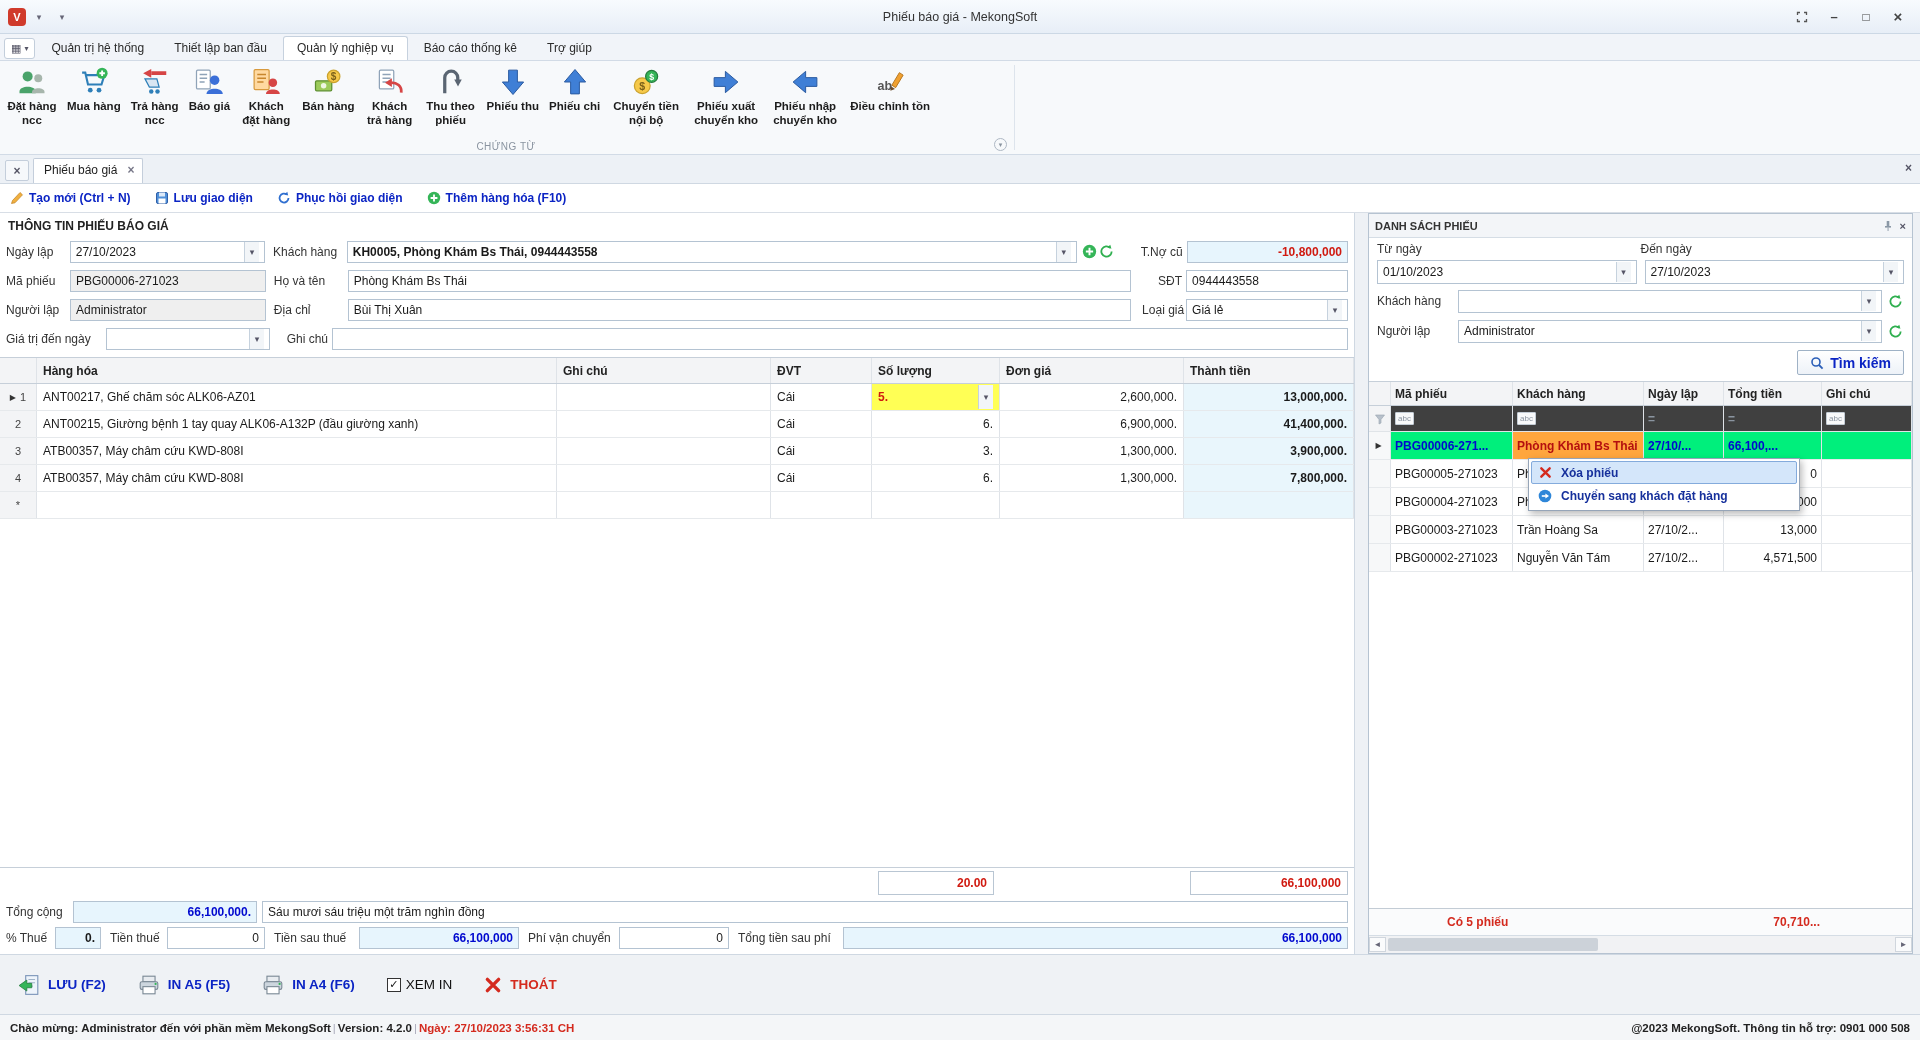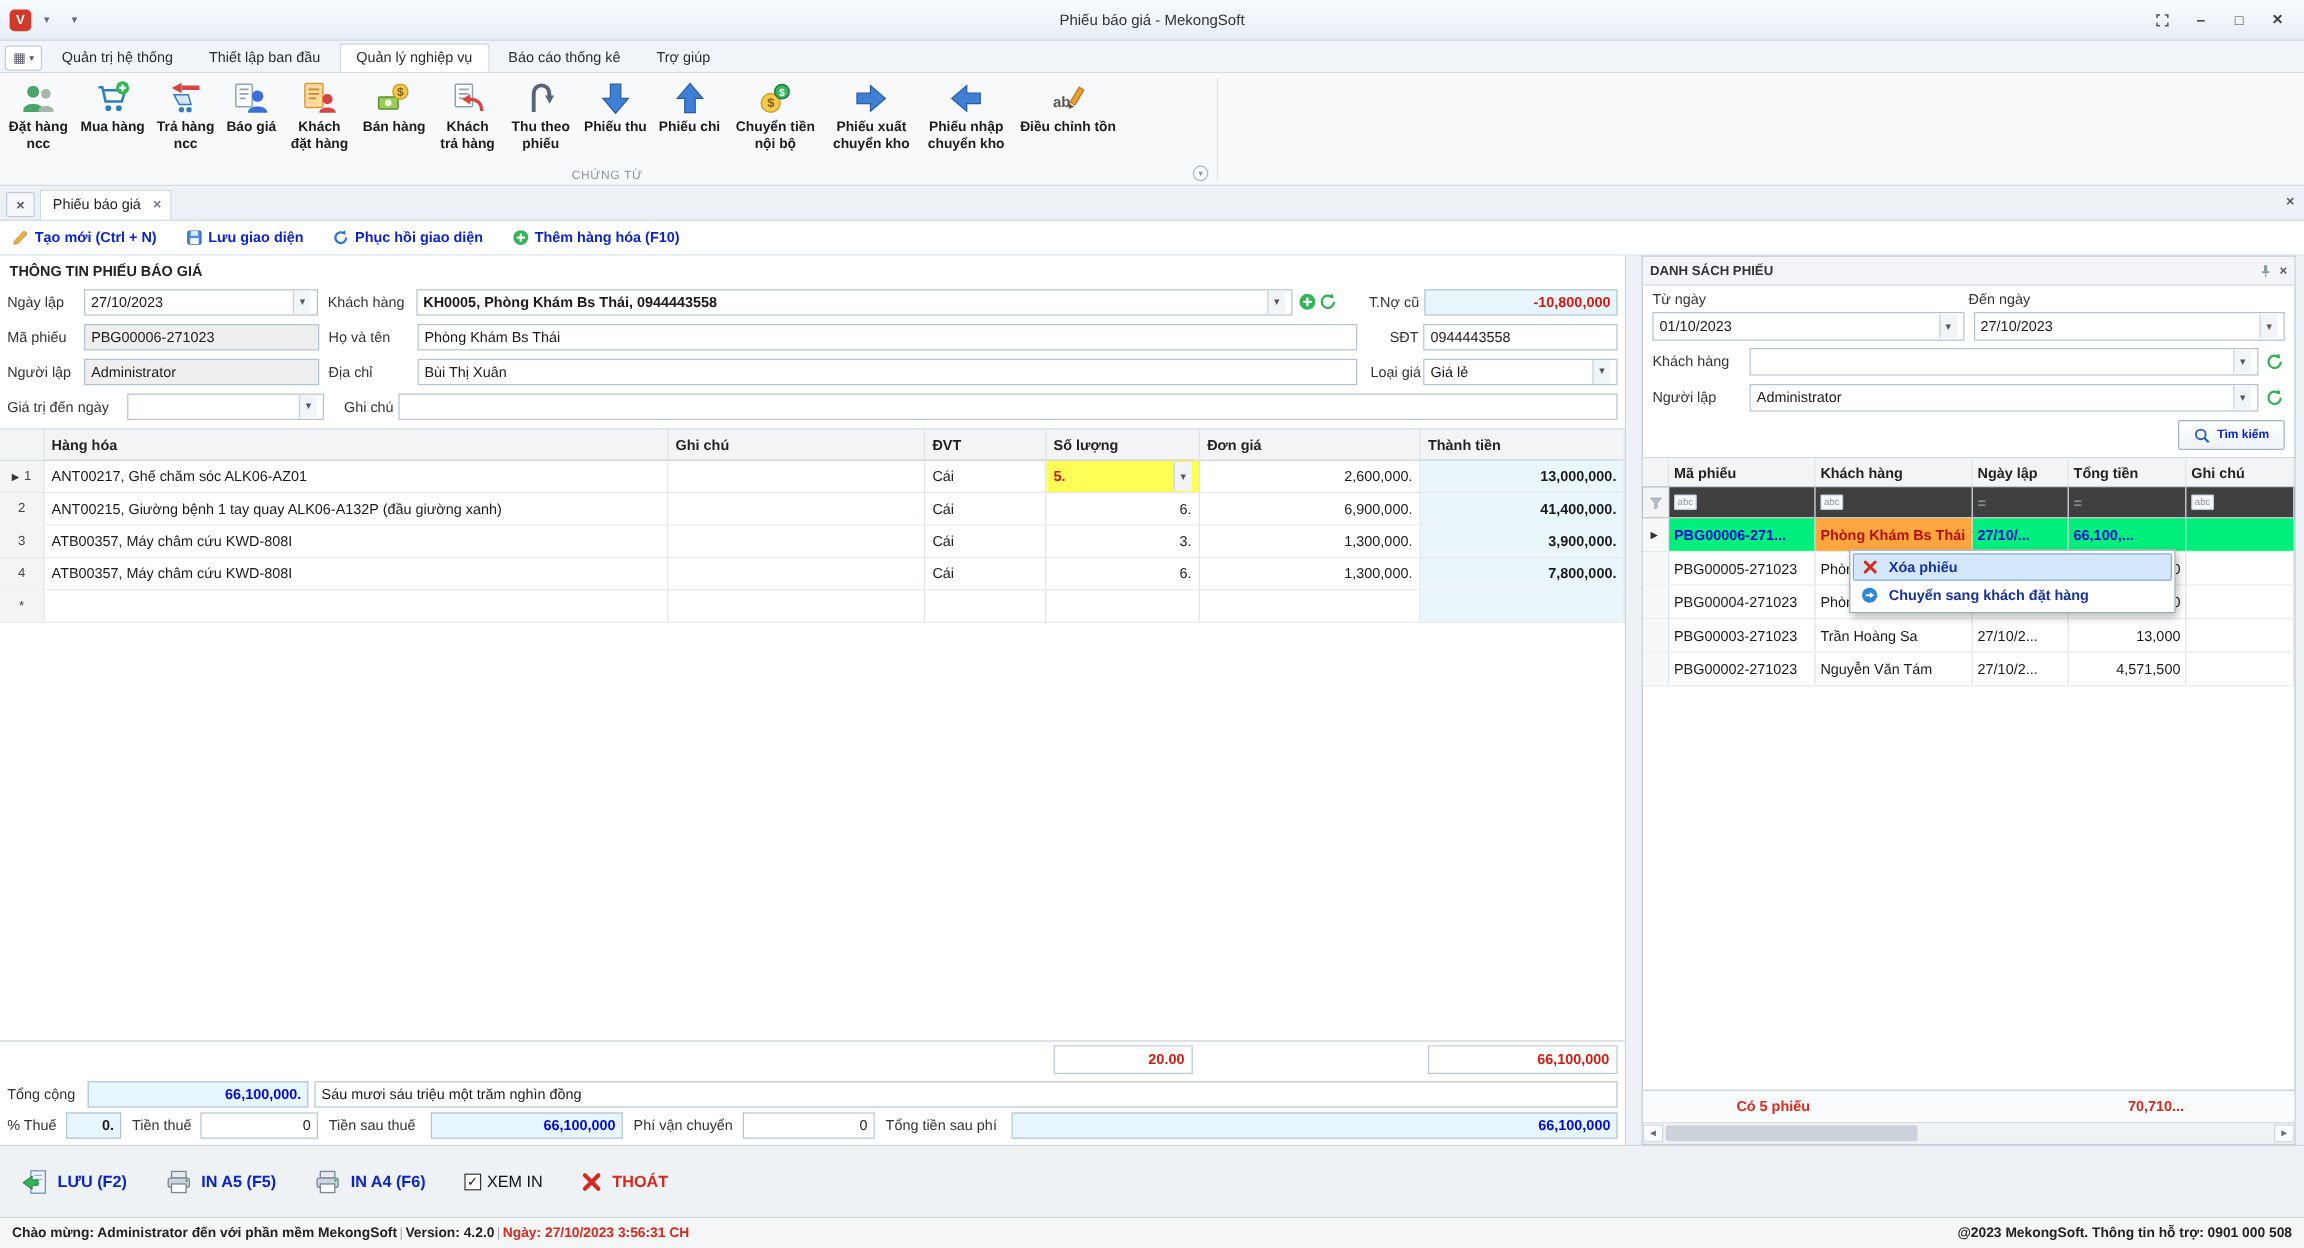--- a/index.html
+++ b/index.html
@@ -93,21 +93,21 @@
 .rp-x{color:#556;font-weight:bold}
 .rp-filters{padding:4px 8px 2px;display:flex;flex-direction:column;gap:4px}
 .rp-lblrow{display:flex;font-size:12px;color:#333}
 .rp-lblrow span{flex:1}
 .rp-dates{display:flex;gap:8px}
 .rp-dates .fld{flex:1;height:24px}
 .rp-frow{display:flex;align-items:center;gap:5px;height:26px}
 .rp-frow .flabel{width:76px}
 .rp-frow .fld{flex:1;height:23px}
 .search-row{display:flex;justify-content:flex-end;padding:2px 0 4px}
-.search-btn{height:25px;border:1px solid #9fb2c6;background:linear-gradient(#ffffff,#edf2f8);display:flex;align-items:center;gap:6px;padding:0 12px;color:#0b24c4;font-weight:bold;border-radius:2px;font-size:10px}
+.search-btn{height:25px;border:1px solid #9fb2c6;background:linear-gradient(#ffffff,#edf2f8);display:flex;align-items:center;gap:6px;padding:0 12px;color:#0b24c4;font-weight:bold;border-radius:2px;font-size:14px}
 .rp-grid{flex:1;display:flex;flex-direction:column;border-top:1px solid #c6cfd9;min-height:0}
 .r-ind{width:22px;background:#f3f4f6;justify-content:center}
 .r-code{width:122px}.r-cust{width:131px}.r-date{width:80px}.r-total{width:98px}.r-note{flex:1}
 .rp-ghead{display:flex;height:24px;background:#f3f4f6;border-bottom:1px solid #c6cfd9;font-weight:bold;color:#222}
 .rp-ghead .gcell,.rp-filterrow .gcell,.rp-row .gcell{padding:0 4px}
 .rp-filterrow{display:flex;height:26px;border-bottom:1px solid #e0e4e8;background:#404040}
 .abc-box{font-size:8px;color:#8a94a0;border:1px solid #c3ccd5;background:#f8f9fa;padding:0 2px;line-height:11px;border-radius:1px}
 .eq{color:#8a94a0;font-weight:bold}
 .rp-row{display:flex;height:28px;border-bottom:1px solid #e6e9ec;font-size:12px}
 .rp-row .r-ind{background:#f7f8f9}
@@ -118,21 +118,21 @@
 .rp-filler{flex:1}
 .rp-gfooter{height:28px;border-top:1px solid #c3ccd5;border-bottom:1px solid #d5dde5;background:#fafbfc;display:flex;align-items:center;font-weight:bold;color:#d42a1e;font-size:12px;position:relative}
 .rpf-count{position:absolute;left:78px}
 .rpf-total{position:absolute;right:92px}
 .rp-hscroll{height:17px;background:#f1f2f4;display:flex;align-items:center}
 .sc-btn{width:17px;height:15px;display:flex;align-items:center;justify-content:center;font-size:8px;color:#667;border:1px solid #d0d6dd;background:#fafbfc}
 .sc-left::after{content:"◄"}.sc-right::after{content:"►"}
 .sc-thumb{width:210px;height:13px;background:#ccd2d9;border-radius:2px;margin:0 2px}
 .sc-track{flex:1}
 
-.ctx{position:absolute;top:244px;left:172px;width:272px;background:#fff;border:1px solid #96a5b8;box-shadow:2px 3px 7px rgba(0,0,0,.28);padding:2px;z-index:9}
+.ctx{position:absolute;top:244px;left:159px;width:272px;background:#fff;border:1px solid #96a5b8;box-shadow:2px 3px 7px rgba(0,0,0,.28);padding:2px;z-index:9}
 .ctx-item{height:24px;display:flex;align-items:center;gap:9px;padding:0 7px;font-size:12px;color:#16309c;font-weight:bold}
 .ctx-item.sel{background:#d4e6fa;border:1px solid #84abdc;border-radius:2px;height:23px}
 </style>
 </head>
 <body>
 
 <div class="titlebar">
   <div class="logo">V</div>
   <div class="qabtn"></div>
   <div class="qabtn"></div>

